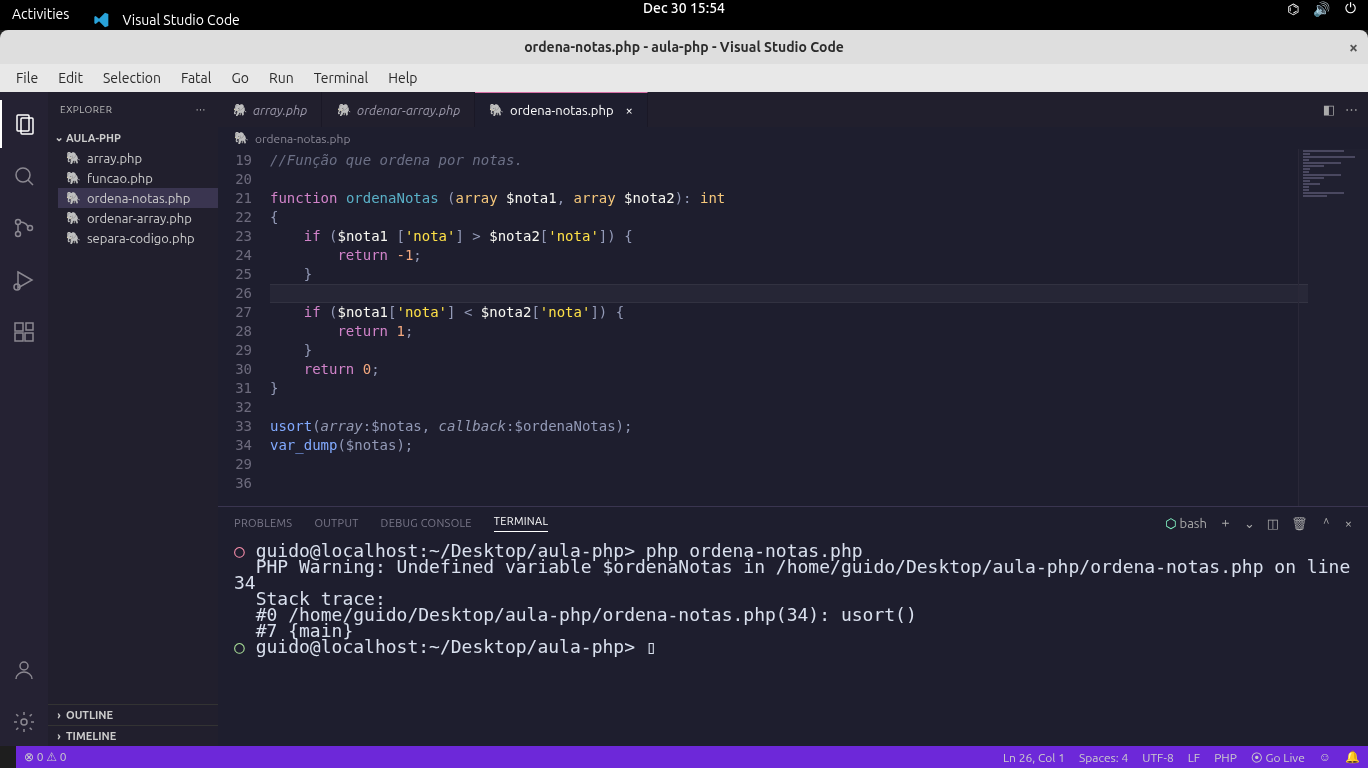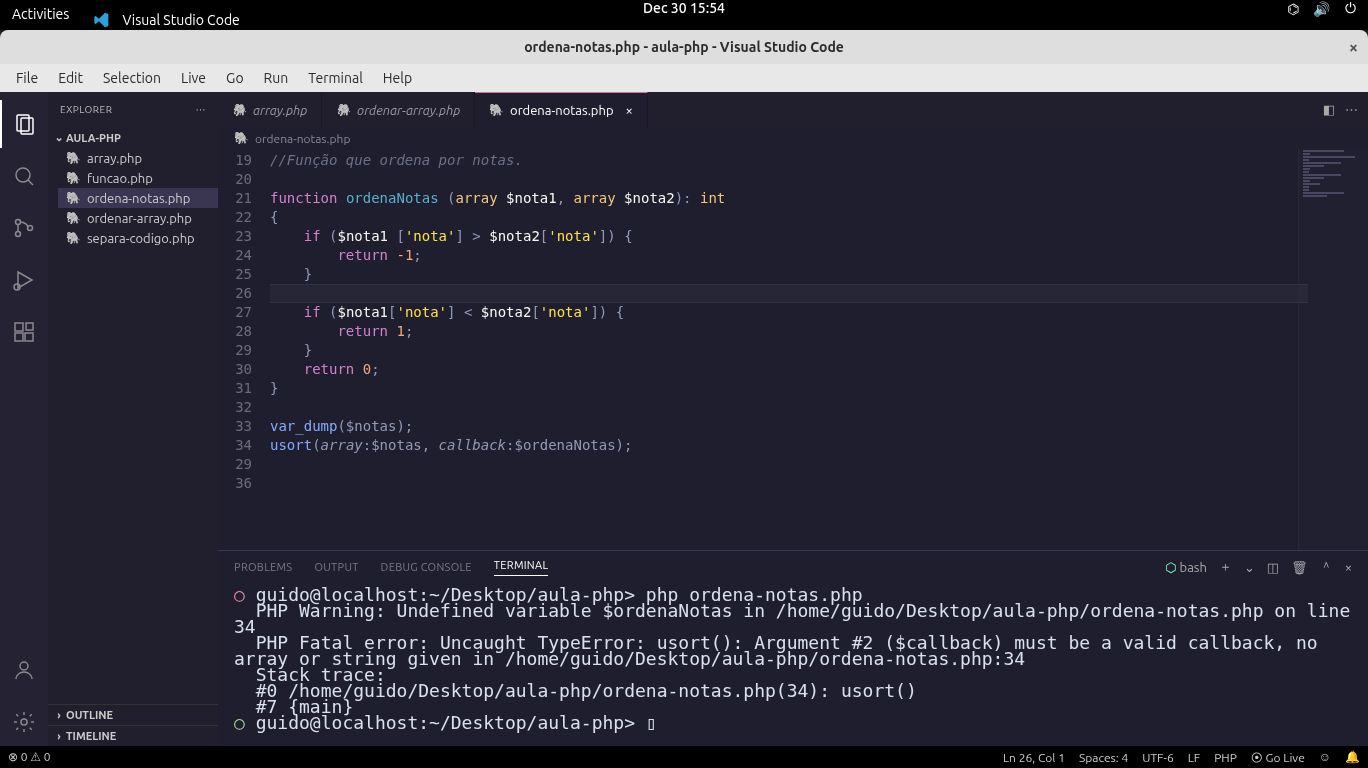--- a/index.html
+++ b/index.html
@@ -45,29 +45,29 @@
 .fnname { color:#5ab0c7; }
 .ty { color: #f5c77b; }
 .var { color: #f8f8f2; }
 .str { color: #fde047; }
 .num { color: #f5a97f; }
 .pun { color: #939ab7; }
 .com { color:#6c7086; font-style:italic; }
 .paraml { color:#9399b2; font-style:italic;}
 .minimap { position:absolute; right:0; top:0; width:70px; height:100%; background: rgba(255,255,255,0.01); border-left:1px solid #2a2838; }
 .minimap .mini-line{ height:2px; margin:1px 4px; background:#4a4860; }
-.panel { height: 196px; background:#1e1e2e; border-top:1px solid #3a3550; display:flex; flex-direction:column; }
+.panel { height: 240px; background:#1e1e2e; border-top:1px solid #3a3550; display:flex; flex-direction:column; }
 .panel-tabs { height:32px; display:flex; align-items:center; gap:22px; padding:0 16px; font-size:11px; color:#7a788a; }
 .panel-tabs .pt { cursor:pointer; letter-spacing:0.3px;}
 .panel-tabs .pt.active { color:#fff; border-bottom:1px solid #fff; padding-bottom:4px; }
 .panel-tabs .right-tools { margin-left:auto; display:flex; align-items:center; gap:12px; color:#aaa; font-size:13px;}
 .terminal { flex:1; padding:4px 16px; font-family:"DejaVu Sans Mono",monospace; font-size:18px; color:#d9e0ee; overflow:hidden; line-height:16px;}
 .terminal .prompt-sym { color:#a6da95; }
 .terminal .err-sym { color:#f38ba8; }
-.statusbar { height:22px; background:#000000; display:flex; align-items:center; font-size:12px; color:#ccc; padding:0 8px; }
+.statusbar { height:22px; background:#6d28d9; display:flex; align-items:center; font-size:12px; color:#ccc; padding:0 8px;margin-left:16px; }
 .statusbar .sb-left { display:flex; gap:12px; align-items:center;}
 .statusbar .sb-right { margin-left:auto; display:flex; gap:14px; align-items:center;}
 .statusbar span { cursor:pointer; }
 svg { display:block; }
 </style>
 </head>
 <body>
 
 <div class="gnome-bar">
   <div class="left">
@@ -89,21 +89,21 @@
 
 <div class="titlebar">
   <span>ordena-notas.php - aula-php - Visual Studio Code</span>
   <span class="close">×</span>
 </div>
 
 <div class="menubar">
   <span>File</span>
   <span>Edit</span>
   <span>Selection</span>
-  <span>Live</span>
+  <span>Fatal</span>
   <span>Go</span>
   <span>Run</span>
   <span>Terminal</span>
   <span>Help</span>
 </div>
 
 <div class="workbench">
 
   <div class="activitybar">
     <div class="ab-icon active">
@@ -251,22 +251,22 @@
 <div class="line">    <span class="kw">if</span> <span class="pun">(</span><span class="var">$nota1</span> <span class="pun">[</span><span class="str">'nota'</span><span class="pun">]</span> <span class="pun">&gt;</span> <span class="var">$nota2</span><span class="pun">[</span><span class="str">'nota'</span><span class="pun">])</span> <span class="pun">{</span></div>
 <div class="line">        <span class="kw">return</span> <span class="num">-1</span><span class="pun">;</span></div>
 <div class="line">    <span class="pun">}</span></div>
 <div class="line hl"></div>
 <div class="line">    <span class="kw">if</span> <span class="pun">(</span><span class="var">$nota1</span><span class="pun">[</span><span class="str">'nota'</span><span class="pun">]</span> <span class="pun">&lt;</span> <span class="var">$nota2</span><span class="pun">[</span><span class="str">'nota'</span><span class="pun">])</span> <span class="pun">{</span></div>
 <div class="line">        <span class="kw">return</span> <span class="num">1</span><span class="pun">;</span></div>
 <div class="line">    <span class="pun">}</span></div>
 <div class="line">    <span class="kw">return</span> <span class="num">0</span><span class="pun">;</span></div>
 <div class="line"><span class="pun">}</span></div>
 <div class="line"></div>
+<div class="line"><span class="fn">usort</span><span class="pun">(</span><span class="paraml">array</span><span class="pun">:$notas, </span><span class="paraml">callback</span><span class="pun">:$ordenaNotas);</span></div>
 <div class="line"><span class="fn">var_dump</span><span class="pun">($notas);</span></div>
-<div class="line"><span class="fn">usort</span><span class="pun">(</span><span class="paraml">array</span><span class="pun">:$notas, </span><span class="paraml">callback</span><span class="pun">:$ordenaNotas);</span></div>
 <div class="line"></div>
 <div class="line"></div>
       </div>
       <div class="minimap">
         <div class="mini-line" style="width:60%"></div>
           <div class="mini-line" style="width:10%"></div>
         <div class="mini-line" style="width:75%"></div>
           <div class="mini-line" style="width:8%"></div>
         <div class="mini-line" style="width:55%"></div>
           <div class="mini-line" style="width:30%"></div>
@@ -295,37 +295,36 @@
           <span>⌄</span>
           <span>◫</span>
           <span>🗑</span>
           <span>＾</span>
           <span>×</span>
         </div>
       </div>
       <div class="terminal">
         <div><span class="err-sym">○</span> <span>guido@localhost:~/Desktop/aula-php&gt; php ordena-notas.php</span></div>
         <div>&nbsp;&nbsp;<span>PHP Warning:  Undefined variable $ordenaNotas in /home/guido/Desktop/aula-php/ordena-notas.php on line 34</span></div>
-        <div>&nbsp;&nbsp;<span>PHP Fatal error:  Uncaught TypeError: usort(): Argument #2 ($callback) must be a valid callback, no array or string given in /home/guido/Desktop/aula-php/ordena-notas.php:34</span></div>
         <div>&nbsp;&nbsp;<span>Stack trace:</span></div>
         <div>&nbsp;&nbsp;<span>#0 /home/guido/Desktop/aula-php/ordena-notas.php(34): usort()</span></div>
         <div>&nbsp;&nbsp;<span>#7 {main}</span></div>
         <div><span class="prompt-sym">○</span> <span>guido@localhost:~/Desktop/aula-php&gt; ▯</span></div>
       </div>
     </div>
   </div>
 </div>
 
 <div class="statusbar">
   <div class="sb-left">
     <span>⊗ 0 ⚠ 0</span>
   </div>
   <div class="sb-right">
     <span>Ln 26, Col 1</span>
     <span>Spaces: 4</span>
-    <span>UTF-6</span>
+    <span>UTF-8</span>
     <span>LF</span>
     <span>PHP</span>
     <span>⦿ Go Live</span>
     <span>☺</span>
     <span>🔔</span>
   </div>
 </div>
 
 </body></html>

